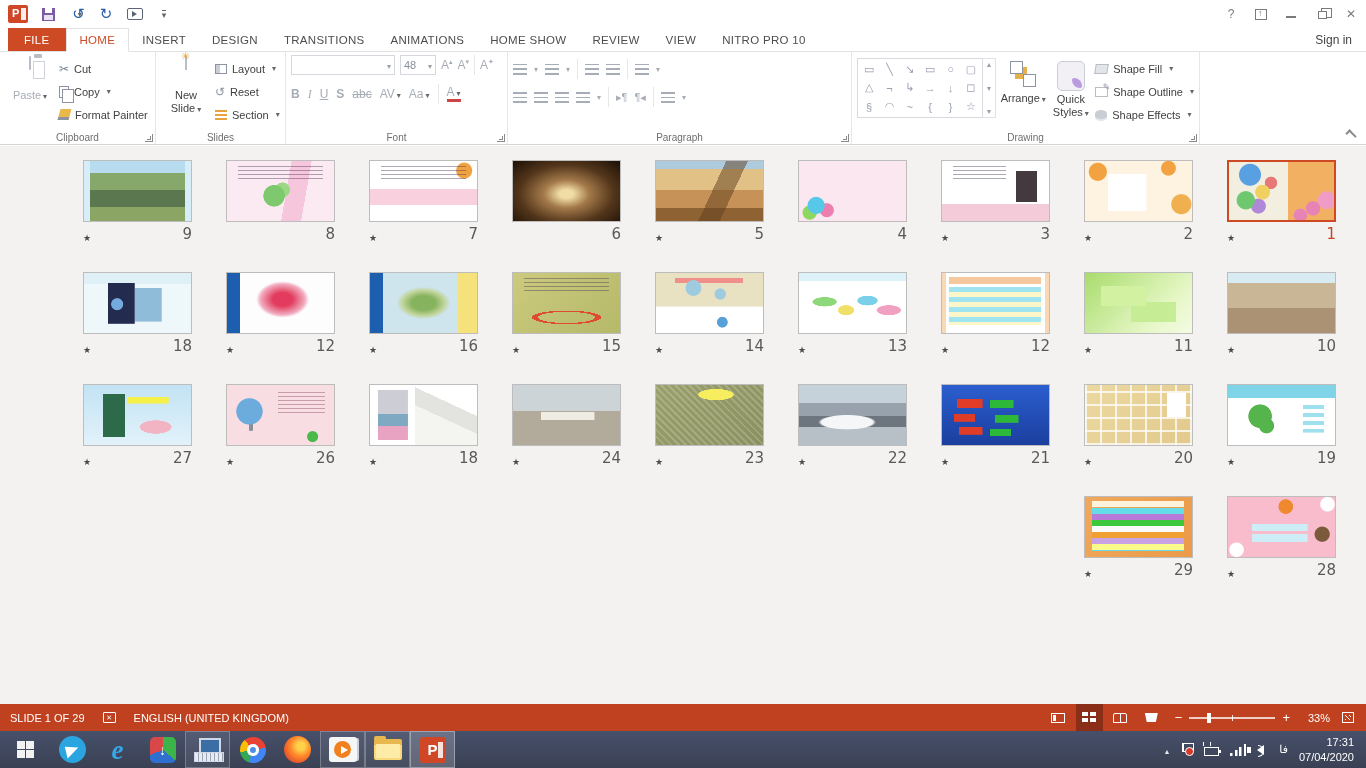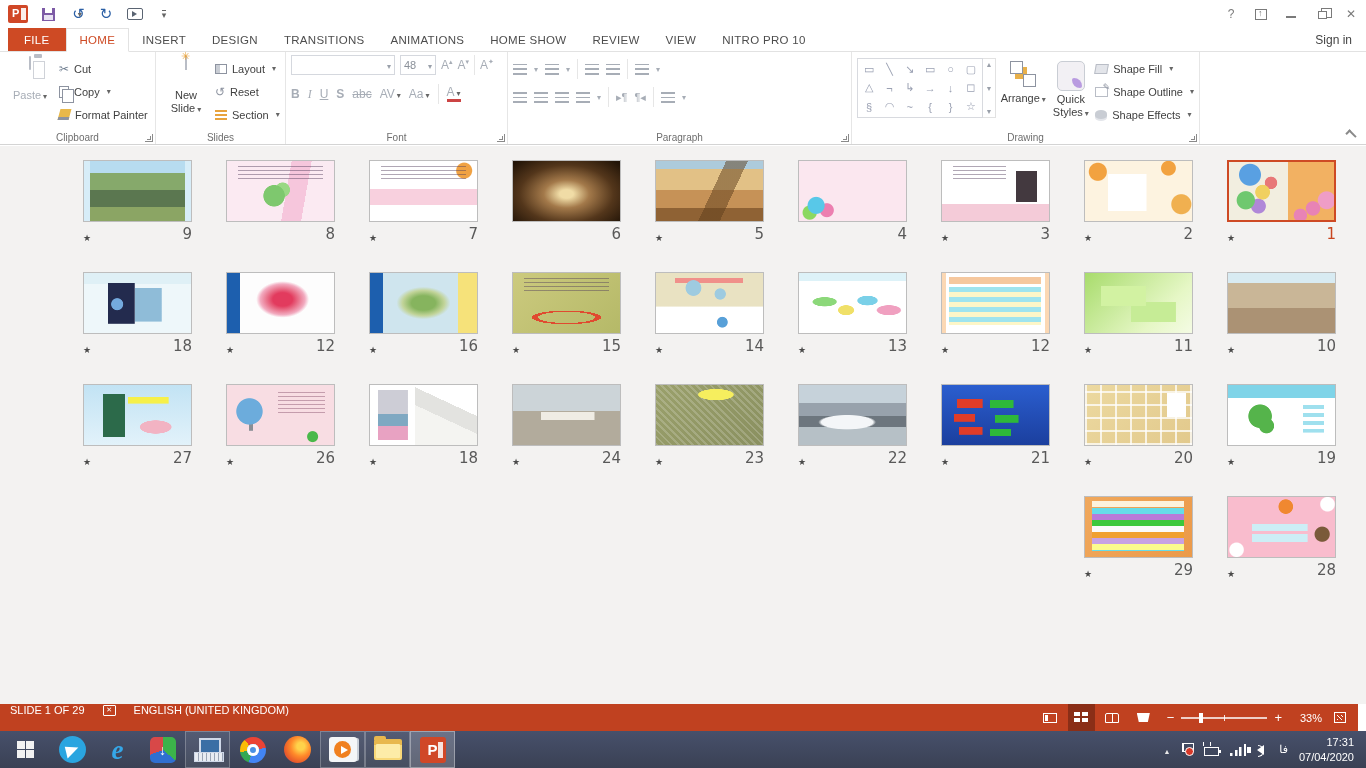--- a/index.html
+++ b/index.html
@@ -154,21 +154,21 @@
   .k25{background:linear-gradient(205deg,transparent 0 35%,#e3e3e0 35% 55%,#f4f4f1 55%) 100% 0/58% 100% no-repeat,linear-gradient(180deg,#cdcdd6 0 48%,#7fa8c2 48% 72%,#e8a2c2 72%) 10% 50%/28% 84% no-repeat,#fff}
   .k26{background:radial-gradient(circle at 80% 86%,#4ab84a 0 5%,transparent 6%),radial-gradient(circle at 21% 44%,#6cacdc 0 14%,transparent 15%),linear-gradient(#8a8f96,#8a8f96) 21% 72%/4% 18% no-repeat,#f8dde3}
   .k27{background:radial-gradient(ellipse 16% 12% at 67% 70%,#f2b3c3 0 90%,transparent 95%),linear-gradient(#f6f04a,#f6f04a) 66% 22%/38% 11% no-repeat,linear-gradient(#2c6a4a,#2c6a4a) 22% 52%/21% 72% no-repeat,linear-gradient(#caa36a,#caa36a) 33% 52%/6% 72% no-repeat,linear-gradient(180deg,#c2e3f4,#e2f2fa)}
   .k28{background:radial-gradient(circle at 8% 88%,#fff 0 6%,transparent 7%),radial-gradient(circle at 93% 12%,#fff 0 6%,transparent 7%),radial-gradient(circle at 88% 62%,#7a5a3a 0 7%,transparent 8%),linear-gradient(#cdeef6,#cdeef6) 46% 52%/52% 12% no-repeat,linear-gradient(#cdeef6,#cdeef6) 46% 72%/52% 14% no-repeat,radial-gradient(circle at 54% 16%,#f08830 0 9%,transparent 10%),#f9bccd}
   .k29{background:repeating-linear-gradient(180deg,#66dce8 0 6px,#b87ad8 6px 12px,#3cc83c 12px 18px,#fafafa 18px 24px,#f0a030 24px 30px,#c8a2e2 30px 36px,#fbfb8c 36px 42px) 50% 68%/86% 72% no-repeat,linear-gradient(#fdf2dc,#fdf2dc) 50% 7%/86% 10% no-repeat,linear-gradient(120deg,#f0a85c,#eb9a4a)}
   .k8::after,.k7::after,.k3::after,.k15::after{content:"";position:absolute;left:10%;right:10%;top:8%;height:26%;background:repeating-linear-gradient(180deg,rgba(80,60,90,.45) 0 1px,transparent 1px 4px)}
   .k3::after{right:40%}
   .k26::after{content:"";position:absolute;left:48%;right:8%;top:12%;height:34%;background:repeating-linear-gradient(180deg,rgba(120,60,90,.4) 0 1px,transparent 1px 4px)}
 
   
-  .statusbar{position:absolute;left:0;right:8px;bottom:37px;height:27px;background:#C04120;color:#fff;display:flex;align-items:flex-start;font-size:11px}
+  .statusbar{position:absolute;left:0;right:0;bottom:37px;height:27px;background:#C04120;color:#fff;display:flex;align-items:center;font-size:11px}
   .sb-left{display:flex;align-items:center;gap:18px;padding-left:10px}
   .spell-ic{width:13px;height:11px;border:1px solid #fff;border-radius:1px;position:relative;display:flex;align-items:center;justify-content:center;font-size:8px}
   .spell-ic::before{content:"✕";font-size:7px}
   .sb-right{margin-left:auto;display:flex;align-items:center;gap:4px;padding-right:8px}
   .vi{width:27px;height:27px;display:flex;align-items:center;justify-content:center}
   .vi.active{background:rgba(0,0,0,.28)}
   .vi-n{width:14px;height:10px;border:1px solid #fff;position:relative}
   .vi-n::before{content:"";position:absolute;left:1px;top:1px;bottom:1px;width:3px;background:#fff}
   .vi-s{width:14px;height:11px;background:linear-gradient(#fff,#fff) 0 0/6px 4px no-repeat,linear-gradient(#fff,#fff) 8px 0/6px 4px no-repeat,linear-gradient(#fff,#fff) 0 6px/6px 4px no-repeat,linear-gradient(#fff,#fff) 8px 6px/6px 4px no-repeat}
   .vi-r{width:14px;height:10px;border:1px solid #fff;border-radius:2px 2px 0 0;position:relative}

